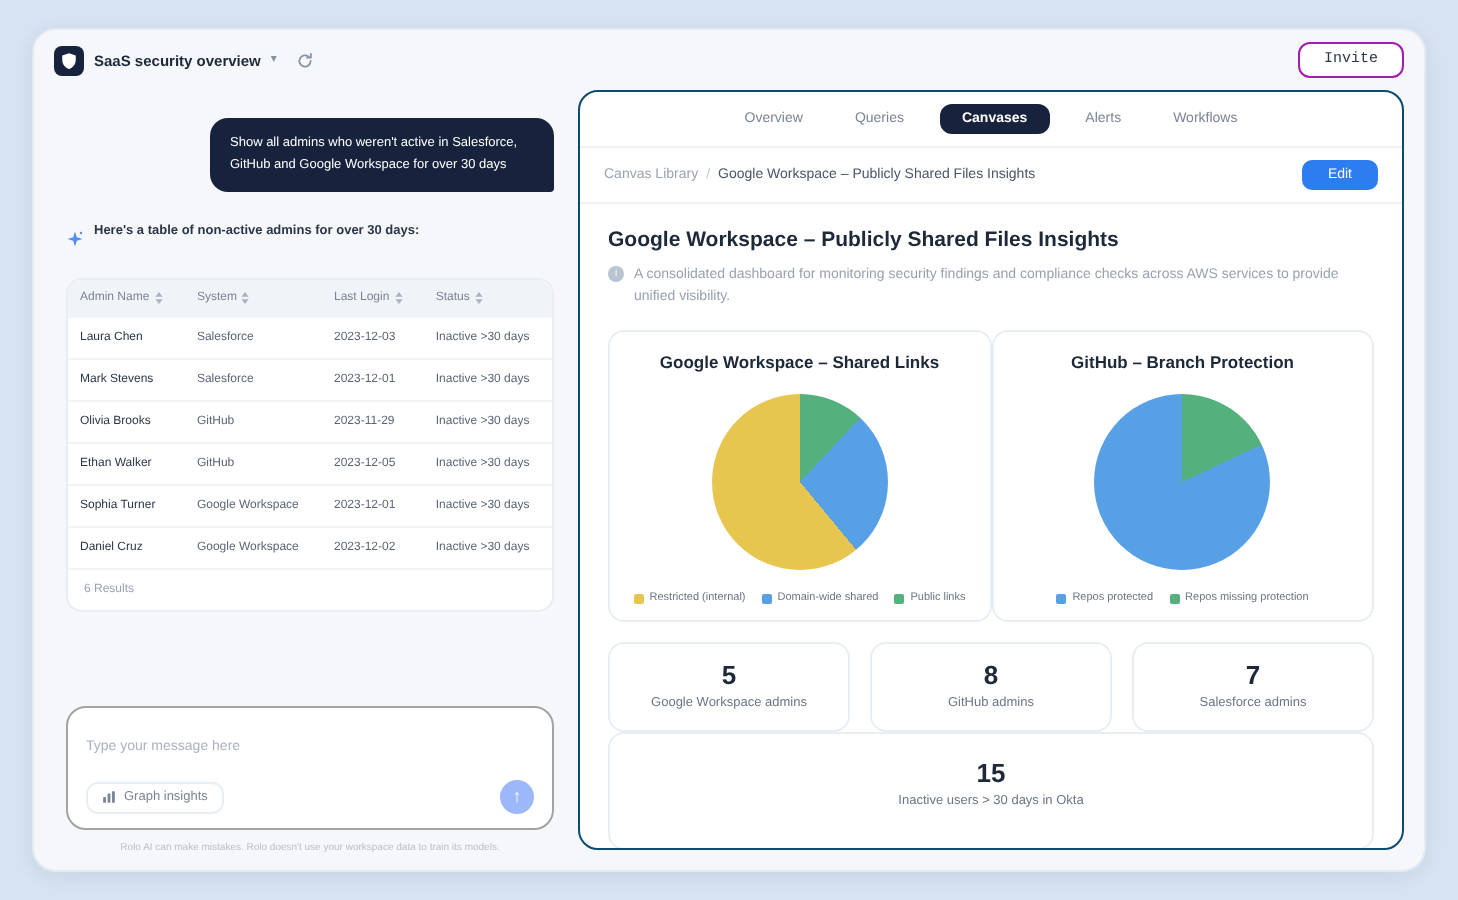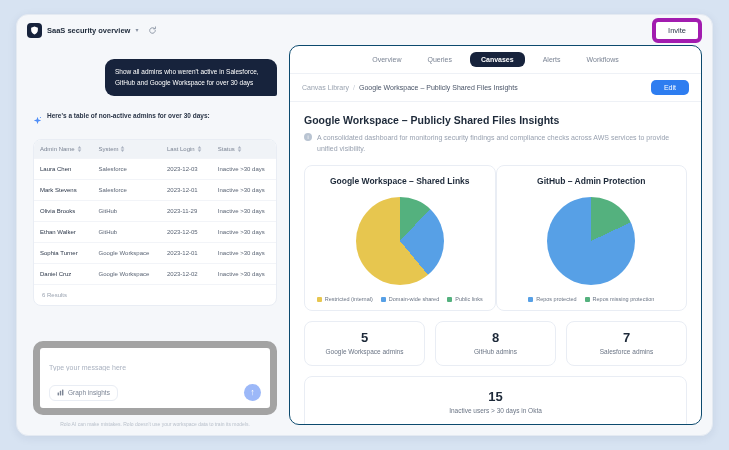--- a/index.html
+++ b/index.html
@@ -27,23 +27,23 @@
   }
   .header-left { display: flex; align-items: center; gap: 5px; justify-content: flex-end; }
   .app-logo {
     width: 15px; height: 15px; border-radius: 4px;
     background: #17233c; display: flex; align-items: center; justify-content: center;
   }
   .app-title { font-size: 7.5px; font-weight: 700; color: #1d2939; }
   .chevron { font-size: 6px; color: #8a93a3; line-height: 1; }
   .refresh-btn { margin-left: 5px; display: flex; align-items: center; cursor: pointer; }
   .invite-btn {
-    background: #ffffff; border: 4px solid #a21caf; border-radius: 6px;
+    background: #ffffff; border: 1px solid #a21caf; border-radius: 6px;
     font-size: 7.5px; color: #2b3648; padding: 4px 12px;
-    font-family: Liberation Sans, sans-serif; cursor: pointer;
+    font-family: Liberation Mono, monospace; cursor: pointer;
   }
   
   .win-body { flex: 1; display: flex; min-height: 0; }
   
   .chat-panel {
     width: 268px; flex: 0 0 268px;
     display: flex; flex-direction: column;
     padding: 2px 8px 8px 16px;
     min-height: 0;
   }
@@ -72,21 +72,21 @@
     font-size: 6px; color: #5b6575; padding: 7px 6px;
     border-top: 1px solid #f2f4f8; white-space: nowrap;
   }
   td.col-name { color: #2b3648; }
   .results-label {
     font-size: 6px; color: #9aa3b0; padding: 7px 8px;
     border-top: 1px solid #f2f4f8;
   }
   .chat-spacer { flex: 1; }
   .input-card {
-    background: #fff; border: 7px solid #a3a3a3; border-radius: 10px;
+    background: #fff; border: 1px solid #a3a3a3; border-radius: 10px;
     padding: 8px 9px 7px;
   }
   .chat-input {
     border: none; outline: none; width: 100%;
     font-size: 7px; color: #2b3648; font-family: inherit;
     background: transparent;
   }
   .chat-input::placeholder { color: #aab2c0; }
   .input-row { margin-top: 10px; display: flex; align-items: center; justify-content: space-between; }
   .graph-chip {
@@ -156,21 +156,21 @@
   .legend-item { display: flex; align-items: center; gap: 3px; font-size: 5.5px; color: #6b7585; white-space: nowrap; }
   .swatch { width: 5px; height: 5px; border-radius: 1px; background: #ccc; flex: 0 0 5px; }
   .stats-row { margin-top: 10px; display: flex; gap: 10px; }
   .stat-card {
     flex: 1; border: 1px solid #e9edf4; border-radius: 8px;
     padding: 8px 6px 10px; text-align: center;
   }
   .stat-value { font-size: 13px; font-weight: 700; color: #1d2939; }
   .stat-label { font-size: 6.5px; color: #6b7585; margin-top: 3px; }
   .wide-stat {
-    margin-top: 10px; border: 1px solid #e9edf4; border-radius: 8px;
+    border: 1px solid #e9edf4; border-radius: 8px;
     padding: 12px 6px 20px; text-align: center;
   }
 </style>
 </head>
 <body>
 
 <div class="window">
 
   <div class="win-header">
     <div class="header-left">
@@ -354,21 +354,21 @@
                   <span>Domain-wide shared</span>
                 </span>
               <span class="legend-item">
                   <span class="swatch" style="background-color: rgb(84, 177, 126);"></span>
                   <span>Public links</span>
                 </span>
             </div>
           </div>
 
           <div class="chart-card">
-            <div class="chart-title">GitHub – Admin Protection</div>
+            <div class="chart-title">GitHub – Branch Protection</div>
             <div class="pie" style="background: conic-gradient(rgb(84, 177, 126) 0%, rgb(84, 177, 126) 18%, rgb(87, 160, 230) 18%, rgb(87, 160, 230) 100%);"></div>
             <div class="legend">
               <span class="legend-item">
                   <span class="swatch" style="background-color: rgb(87, 160, 230);"></span>
                   <span>Repos protected</span>
                 </span>
               <span class="legend-item">
                   <span class="swatch" style="background-color: rgb(84, 177, 126);"></span>
                   <span>Repos missing protection</span>
                 </span>

